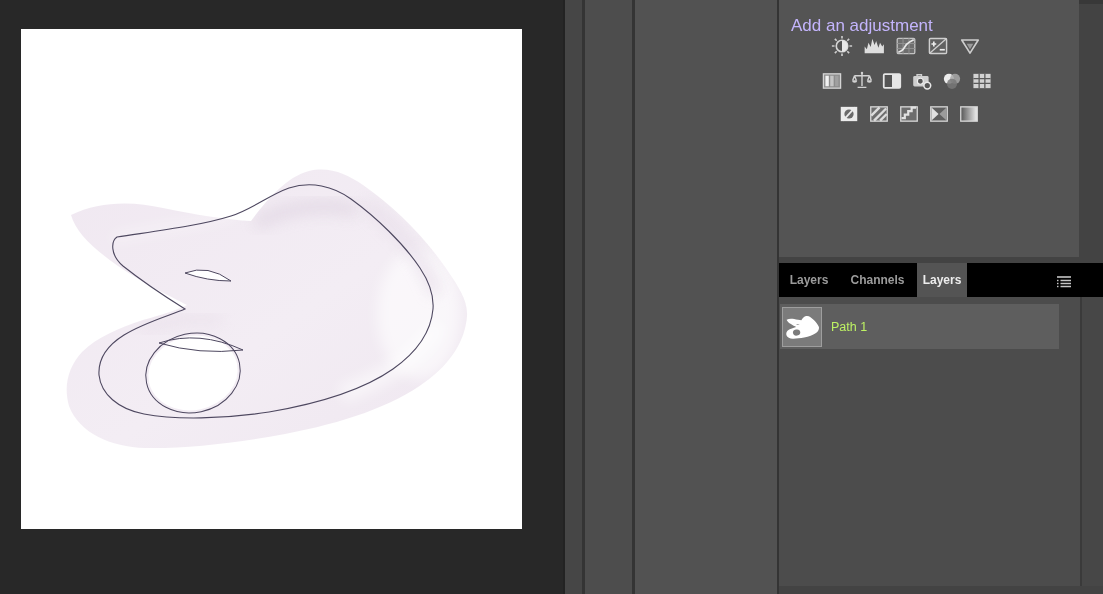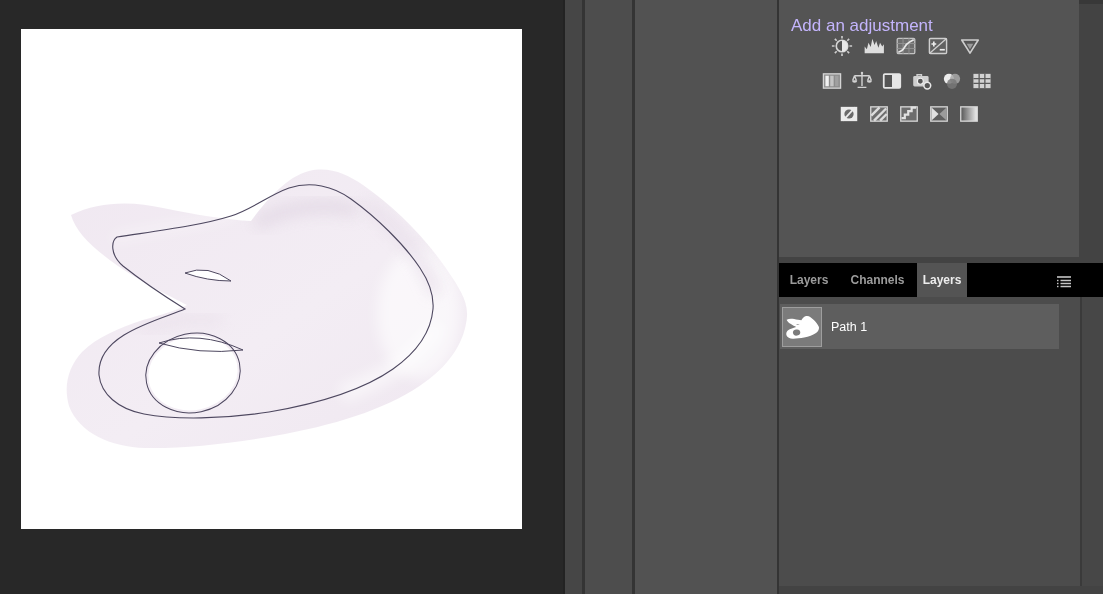--- a/index.html
+++ b/index.html
@@ -38,21 +38,21 @@
   .tab-paths{left:138px;width:50px;background:#545454;color:#ededed;}
   .panel-menu{position:absolute;left:278px;top:11px;width:15px;height:12px;cursor:pointer;}
   .pcontent{position:absolute;left:0;top:297px;width:301px;height:289px;background:#4c4c4c;}
   .pcontent-line{position:absolute;left:301px;top:297px;width:2px;height:289px;background:#3a3a3a;}
   .pgutter{position:absolute;left:303px;top:297px;width:21px;height:289px;background:#474747;}
   .path-row{position:absolute;left:1px;top:7px;width:279px;height:45px;background:#5e5e5e;
             display:flex;align-items:center;cursor:pointer;}
   .path-thumb{width:40px;height:40px;margin-left:2px;background:#7b7b7b;
               border:1px solid #9e9e9e;box-sizing:border-box;
               display:flex;align-items:center;justify-content:center;}
-  .path-label{margin-left:9px;font-size:12.5px;color:#ffffff;}
+  .path-label{margin-left:9px;font-size:12.5px;color:#bef264;}
 </style>
 </head>
 <body>
 
 <svg width="0" height="0" style="position:absolute">
   <defs>
     <path id="sil" d="M50 186C78 172 112 172 142 179C175 186 208 191 230 192C245 172 265 148 288 142C308 137 326 145 342 156C372 177 402 206 424 238C438 258 447 272 446 287C444 312 430 334 404 353C372 377 322 394 264 405C217 414 162 420 124 419C90 418 58 404 48 377C42 356 48 337 61 323C76 308 98 299 122 291C140 286 156 281 166 276C151 268 123 255 97 237C73 220 55 204 50 186Z"></path>
     <path id="outline" d="M96 208C135 202 178 197 210 187C230 181 248 166 268 159C290 152 312 157 330 170C355 188 383 215 399 239C409 254 413 267 412 280C410 303 396 323 372 340C342 361 295 375 248 383C203 390 154 391 123 385C97 380 80 365 78 346C77 330 87 316 103 306C122 294 147 287 164 280C148 270 122 253 102 237C89 226 90 212 96 208Z"></path>
     <path id="slit" d="M164 244Q187 235 210 252Q186 252 164 244Z"></path>
     <ellipse id="hole" cx="172" cy="344" rx="45" ry="37" transform="rotate(-12 172 344)"></ellipse>

